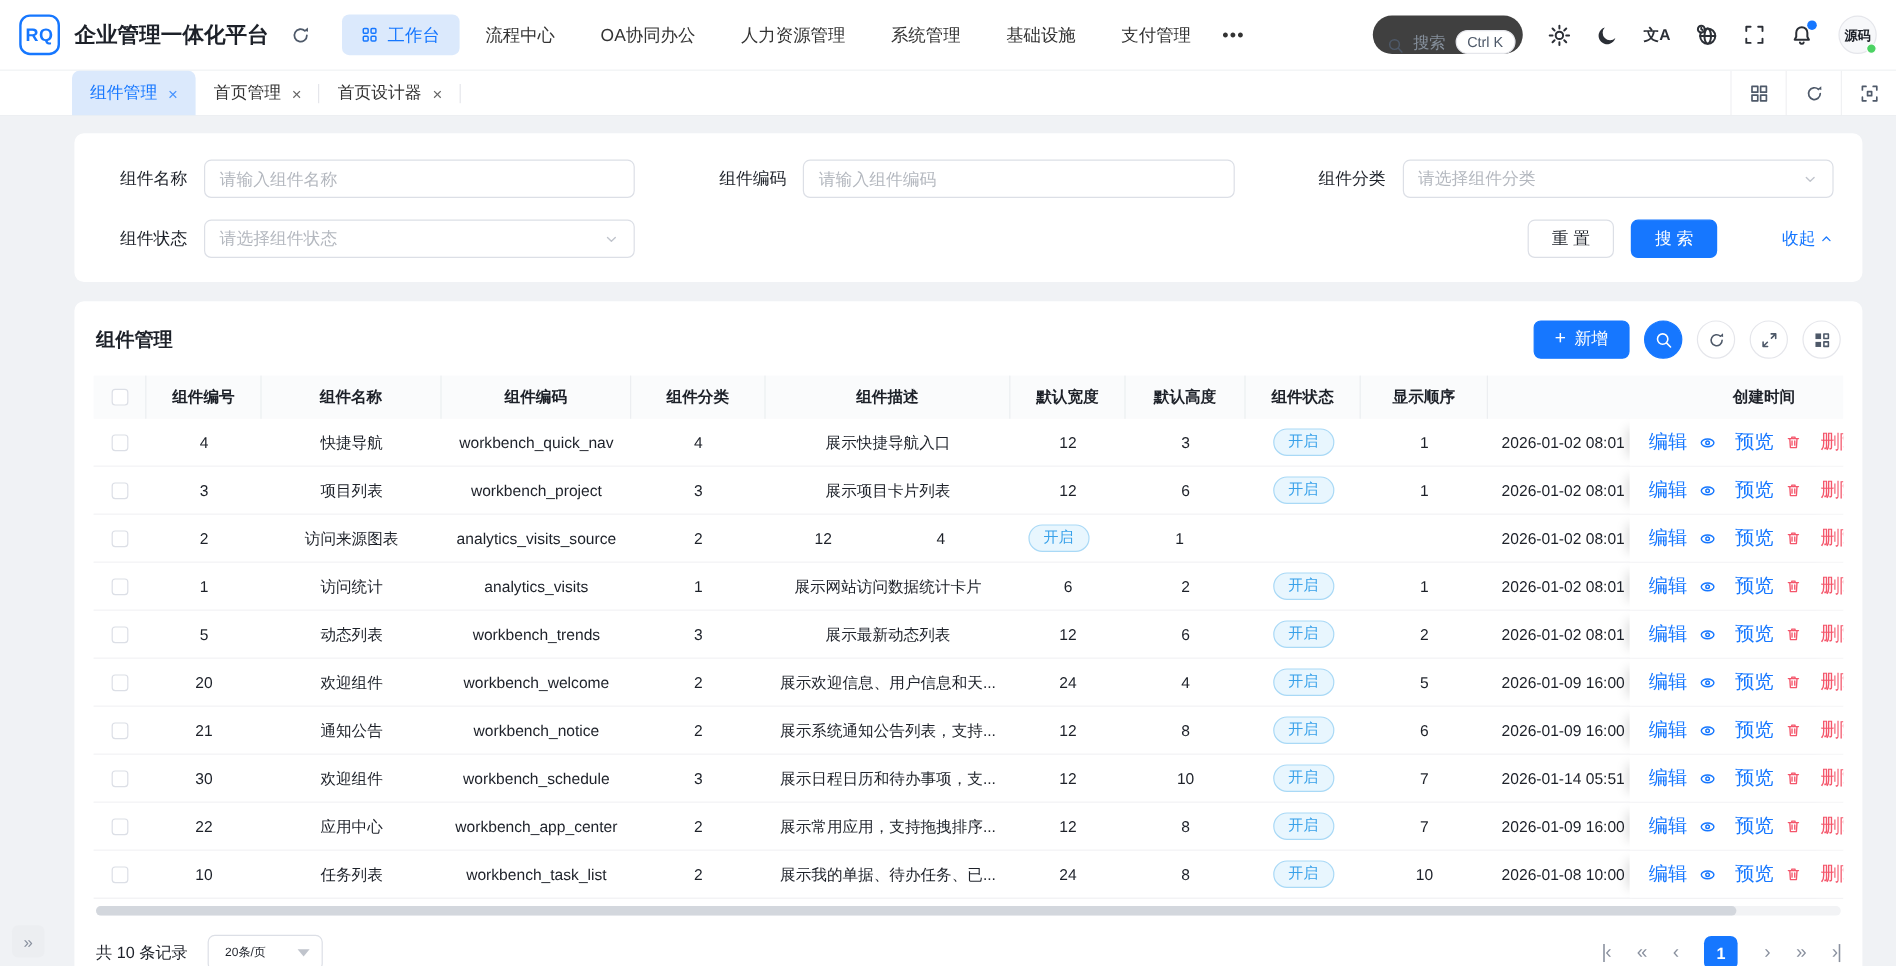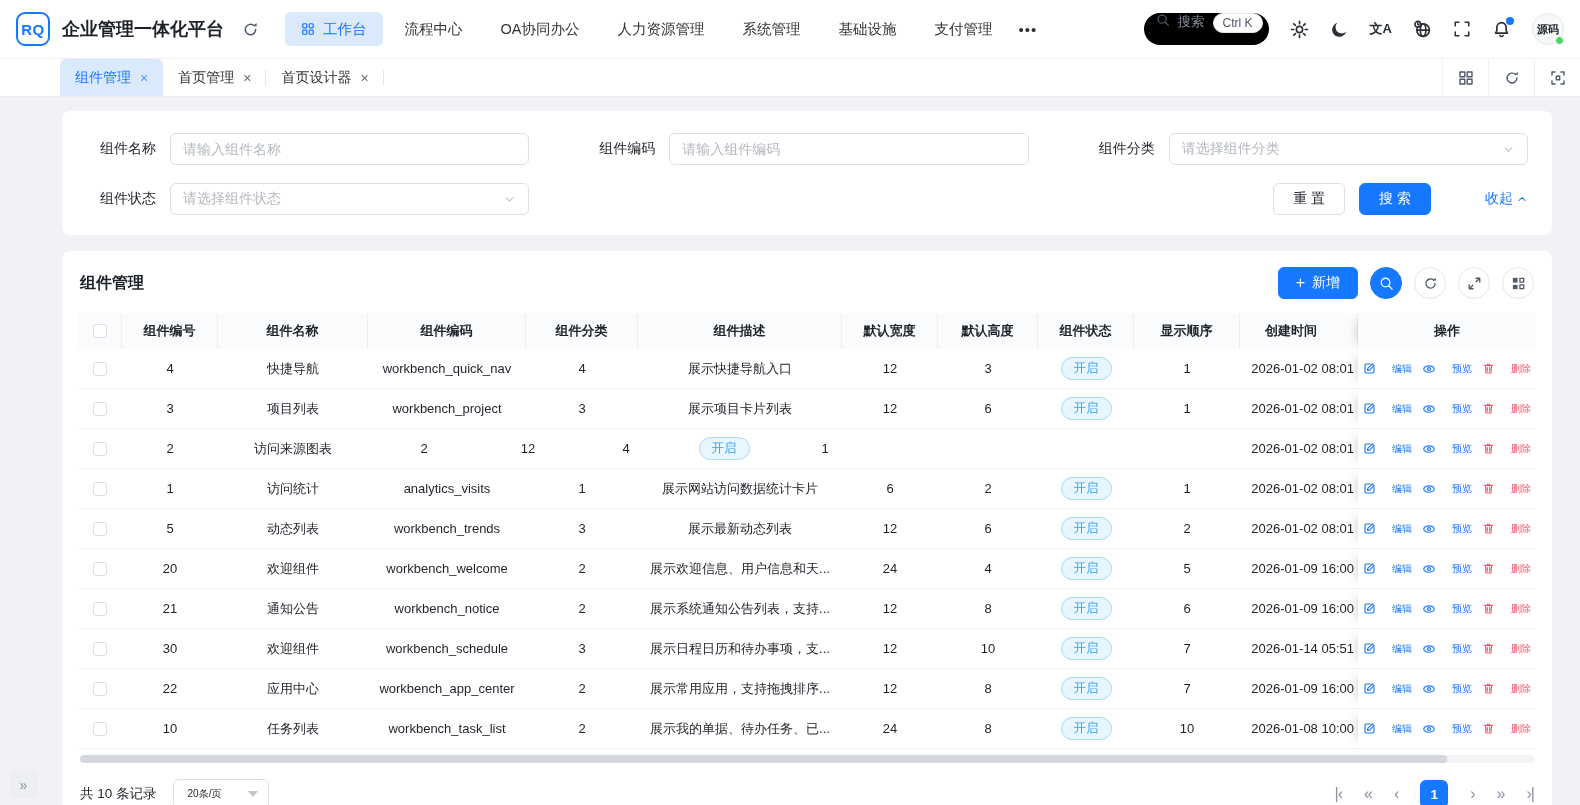--- a/index.html
+++ b/index.html
@@ -14,21 +14,21 @@
     color:#1677ff; font-weight:800; font-size:15px; letter-spacing:.5px; }
   .app-title { font-size:18px; font-weight:700; margin-left:12px; white-space:nowrap; }
   .hdr-refresh { margin-left:18px; color:#4e5969; cursor:pointer; }
   .nav { display:flex; align-items:center; margin-left:26px; gap:6px; }
   .nav-item { padding:0 16px; height:34px; display:flex; align-items:center; gap:8px; font-size:14.5px; color:#333; border-radius:6px; cursor:pointer; white-space:nowrap; }
   .nav-item.active { background:#dbe9fc; color:#1677ff; }
   .nav-item .nav-grid-icon { display:none; }
   .nav-item.active .nav-grid-icon { display:inline-flex; }
   .nav-more { padding:0 10px; font-size:15px; color:#333; letter-spacing:1px; cursor:pointer; }
   .hdr-right { margin-left:auto; display:flex; align-items:center; gap:21px; }
-  .hdr-search { height:32px; background:#000000; border-radius:16px; display:flex; align-items:flex-start; padding:0 6px 0 12px; gap:8px; cursor:text; }
+  .hdr-search { height:32px; background:#404040; border-radius:16px; display:flex; align-items:flex-end; padding:0 6px 0 12px; gap:8px; cursor:text; }
   .hdr-search .ph { color:#86909c; font-size:13.5px; }
   .kbd { background:#fff; border:1px solid #e5e6eb; border-radius:11px; font-size:12px; color:#4e5969; padding:2px 9px; }
   .hdr-icon { color:#2b2f36; cursor:pointer; position:relative; display:inline-flex; }
   .lang-txt { font-size:13px; font-weight:700; color:#2b2f36; }
   .bell-dot { position:absolute; top:-3px; right:-3px; width:8px; height:8px; background:#1677ff; border-radius:50%; }
   .avatar { width:32px; height:32px; border-radius:50%; background:#f7f8fa; border:1px solid #e5e6eb; display:flex; align-items:center; justify-content:center;
     font-size:11px; font-weight:700; position:relative; cursor:pointer; }
   .avatar .on-dot { position:absolute; right:-1px; bottom:-1px; width:9px; height:9px; background:#4cd263; border:1.5px solid #fff; border-radius:50%; }
 
   
@@ -94,21 +94,21 @@
   .c-h { width:100px; min-width:100px; }
   .c-status { width:96px; min-width:96px; }
   .c-order { width:106px; min-width:106px; }
   .c-time { flex:1; min-width:0; justify-content:flex-end; }
   .thead .c-time { justify-content:flex-end; padding-right:40px; }
   .c-action { width:178px; min-width:178px; box-shadow:-10px 0 10px -8px rgba(0,0,0,.15); }
   .thead .c-action { background:#fafbfc; }
   .tbody .c-action { background:#fff; gap:10px; }
   .checkbox { width:14px; height:14px; border:1px solid #dcdfe6; border-radius:3px; background:#fff; cursor:pointer; }
   .badge { background:#e8f6fe; border:1px solid #a9d9f6; color:#38a1ea; border-radius:14px; padding:3px 12px; font-size:12.5px; line-height:1.2; }
-  .op { display:inline-flex; align-items:center; gap:16px; font-size:10px; cursor:pointer; }
+  .op { display:inline-flex; align-items:center; gap:16px; font-size:16px; cursor:pointer; }
   .op-blue { color:#1677ff; }
   .op-red { color:#f4566b; }
 
   .hscroll { height:8px; margin:6px 2px 0; background:#f2f3f5; border-radius:4px; position:relative; }
   .hscroll .thumb { position:absolute; left:0; top:0; height:8px; width:94%; background:#d3d7dd; border-radius:4px; cursor:pointer; }
 
   .tc-footer { display:flex; align-items:center; margin:16px 2px 2px; }
   .total-text { font-size:13.5px; color:#1d2129; }
   .size-select { margin-left:16px; width:96px; height:30px; border:1px solid #dcdfe6; border-radius:6px; display:flex; align-items:center;
     justify-content:space-between; padding:0 10px 0 14px; font-size:10px; cursor:pointer; }
@@ -373,21 +373,20 @@
           <div class="cell c-id">组件编号</div>
           <div class="cell c-name">组件名称</div>
           <div class="cell c-code">组件编码</div>
           <div class="cell c-cat">组件分类</div>
           <div class="cell c-desc">组件描述</div>
           <div class="cell c-w">默认宽度</div>
           <div class="cell c-h">默认高度</div>
           <div class="cell c-status">组件状态</div>
           <div class="cell c-order">显示顺序</div>
           <div class="cell c-time">创建时间</div>
-          <div class="cell c-action">操作</div>
         </div>
 
         <div class="tbody">
 
             <div class="trow">
               <div class="cell c-check">
                 <span class="checkbox"></span>
               </div>
               <div class="cell c-id">4</div>
               <div class="cell c-name">快捷导航</div>
@@ -476,20 +475,21 @@
                 </span>
               </div>
             </div>
 
             <div class="trow">
               <div class="cell c-check">
                 <span class="checkbox"></span>
               </div>
               <div class="cell c-id">2</div>
               <div class="cell c-name">访问来源图表</div>
+              <div class="cell c-code">analytics_visits_source</div>
               <div class="cell c-cat">2</div>
               <div class="cell c-w">12</div>
               <div class="cell c-h">4</div>
               <div class="cell c-status">
                 <span class="badge">开启</span>
               </div>
               <div class="cell c-order">1</div>
               <div class="cell c-time">2026-01-02 08:01</div>
               <div class="cell c-action">
                 <span class="op op-blue">

